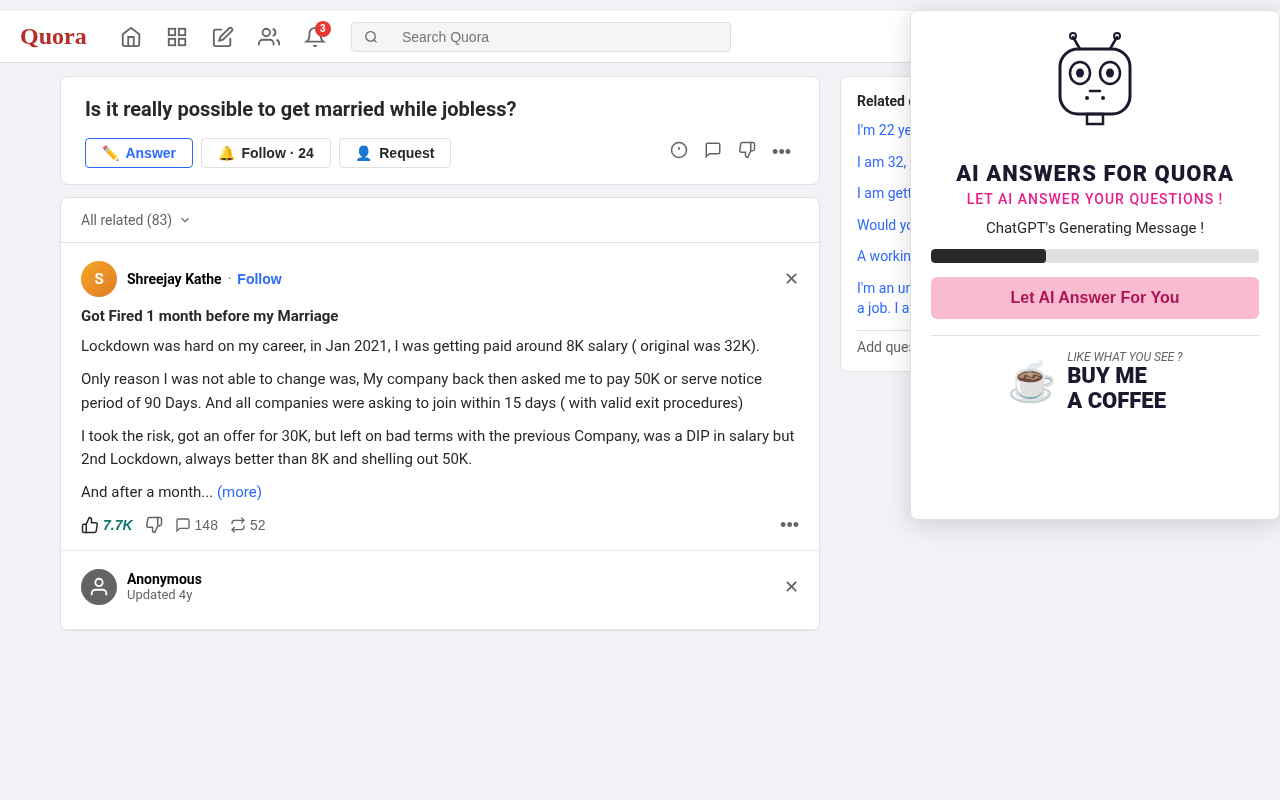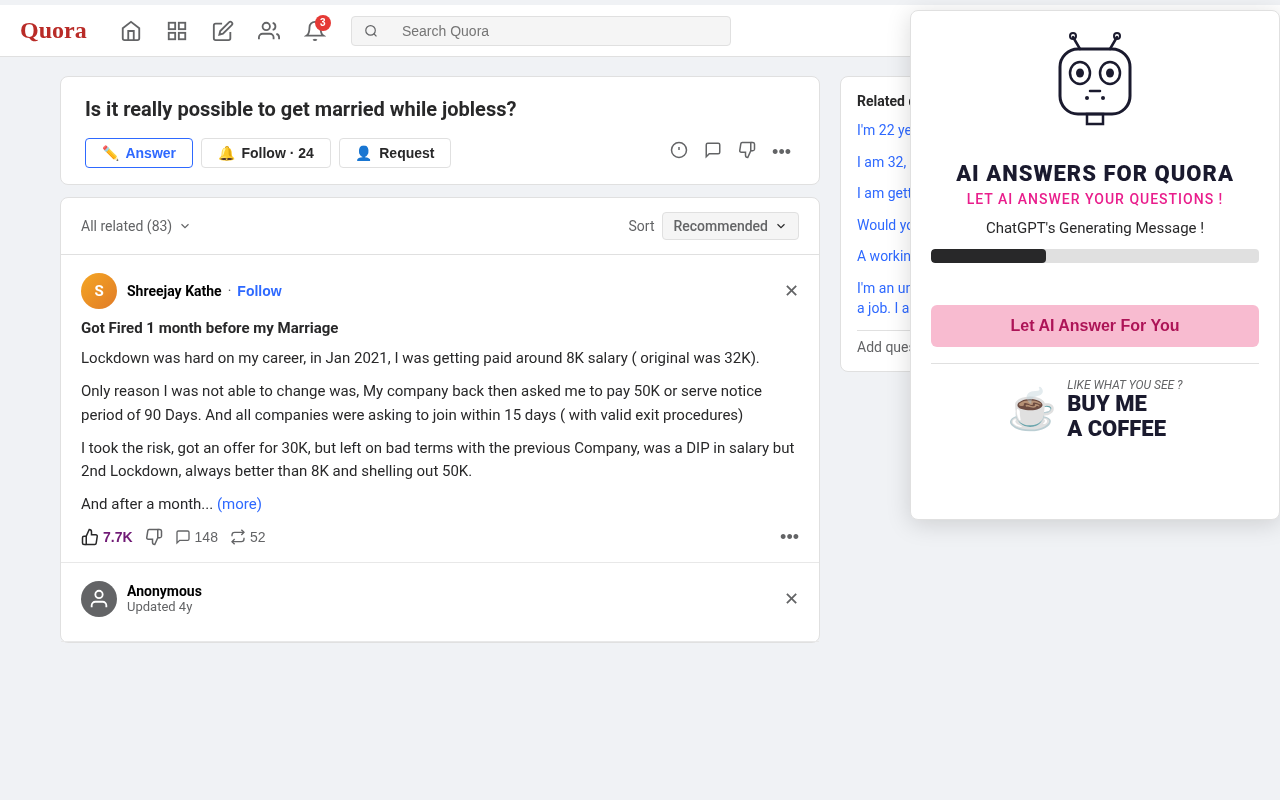--- a/index.html
+++ b/index.html
@@ -12,21 +12,21 @@
 
     
     .header {
       background: #fff;
       border-bottom: 1px solid #e0e0e0;
       display: flex;
       align-items: center;
       padding: 5px 20px;
       height: 52px;
       position: fixed;
-      top: 5px; left: 0; right: 0;
+      top: 11px; left: 0; right: 0;
       z-index: 100;
     }
     .logo {
       font-size: 24px;
       font-weight: 700;
       color: #b92b27;
       margin-right: 24px;
       font-family: Georgia, serif;
     }
     .nav-icons {
@@ -263,21 +263,21 @@
       gap: 12px;
       margin-top: 10px;
     }
     .vote-btn {
       display: flex;
       align-items: center;
       gap: 4px;
       background: none; border: none; cursor: pointer;
       font-size: 14px; color: #636466;
     }
-    .vote-btn.upvote { color: #701a75; }
+    .vote-btn.upvote { color: #0f766e; font-style: italic; }
     .vote-count { font-weight: 600; }
     .comment-btn, .share-btn {
       display: flex; align-items: center; gap: 4px;
       background: none; border: none; cursor: pointer;
       font-size: 14px; color: #636466;
     }
     .more-btn-footer {
       margin-left: auto;
       background: none; border: none; cursor: pointer;
       color: #636466; font-size: 18px;
@@ -378,21 +378,20 @@
       width: 100%;
       padding: 12px;
       background: #f8bbd0;
       border: none;
       border-radius: 6px;
       font-size: 16px;
       font-weight: 600;
       color: #ad1457;
       cursor: pointer;
       margin-bottom: 16px;
-      margin-top: 28px;
     }
     .popup-coffee {
       display: flex;
       align-items: center;
       justify-content: center;
       gap: 10px;
       border-top: 1px solid #e0e0e0;
       padding-top: 14px;
       width: 100%;
     }
@@ -525,29 +524,20 @@
     </div>
 
     <div class="answers-section">
       <div class="answers-header">
         <div class="all-related">
           <span>All related (83)</span>
           <svg width="14" height="14" viewBox="0 0 24 24" fill="none" stroke="#636466" stroke-width="2">
               <polyline points="6 9 12 15 18 9"></polyline>
             </svg>
         </div>
-        <div class="sort-section">
-          <span>Sort</span>
-          <div class="sort-dropdown">
-            <span>Recommended</span>
-            <svg width="14" height="14" viewBox="0 0 24 24" fill="none" stroke="#282829" stroke-width="2">
-                <polyline points="6 9 12 15 18 9"></polyline>
-              </svg>
-          </div>
-        </div>
       </div>
 
       <div class="answer-item">
         <div class="answer-author">
           <div class="avatar avatar-sj">
             <span style="color:#fff;font-size:15px;font-weight:700">S</span>
           </div>
           <div class="author-info">
             <div class="author-name-row">
               <span class="author-name">Shreejay Kathe</span>

